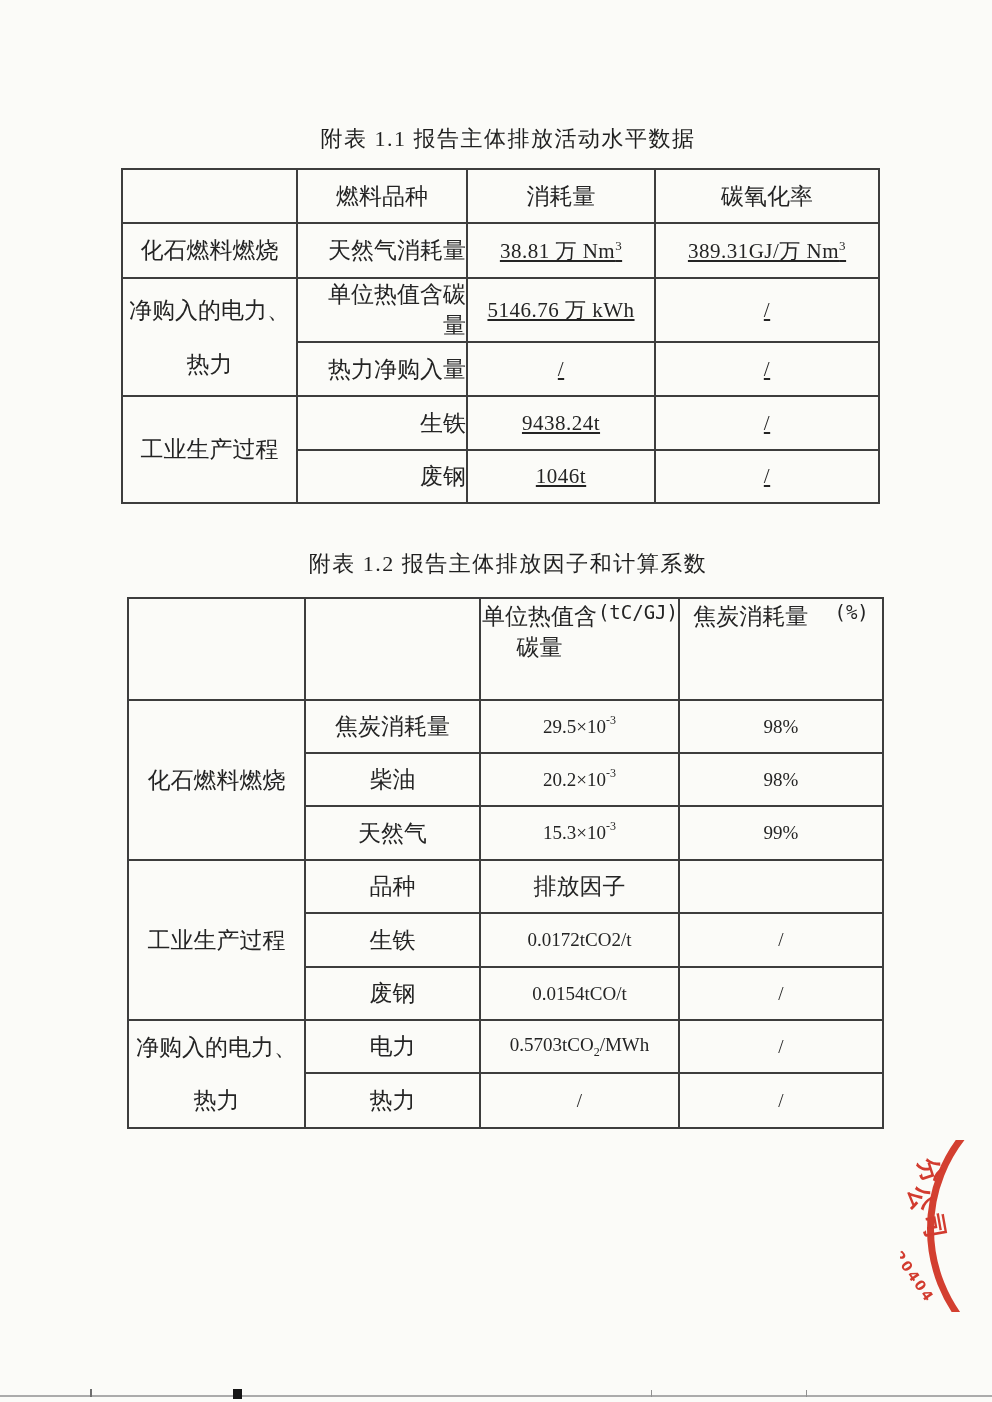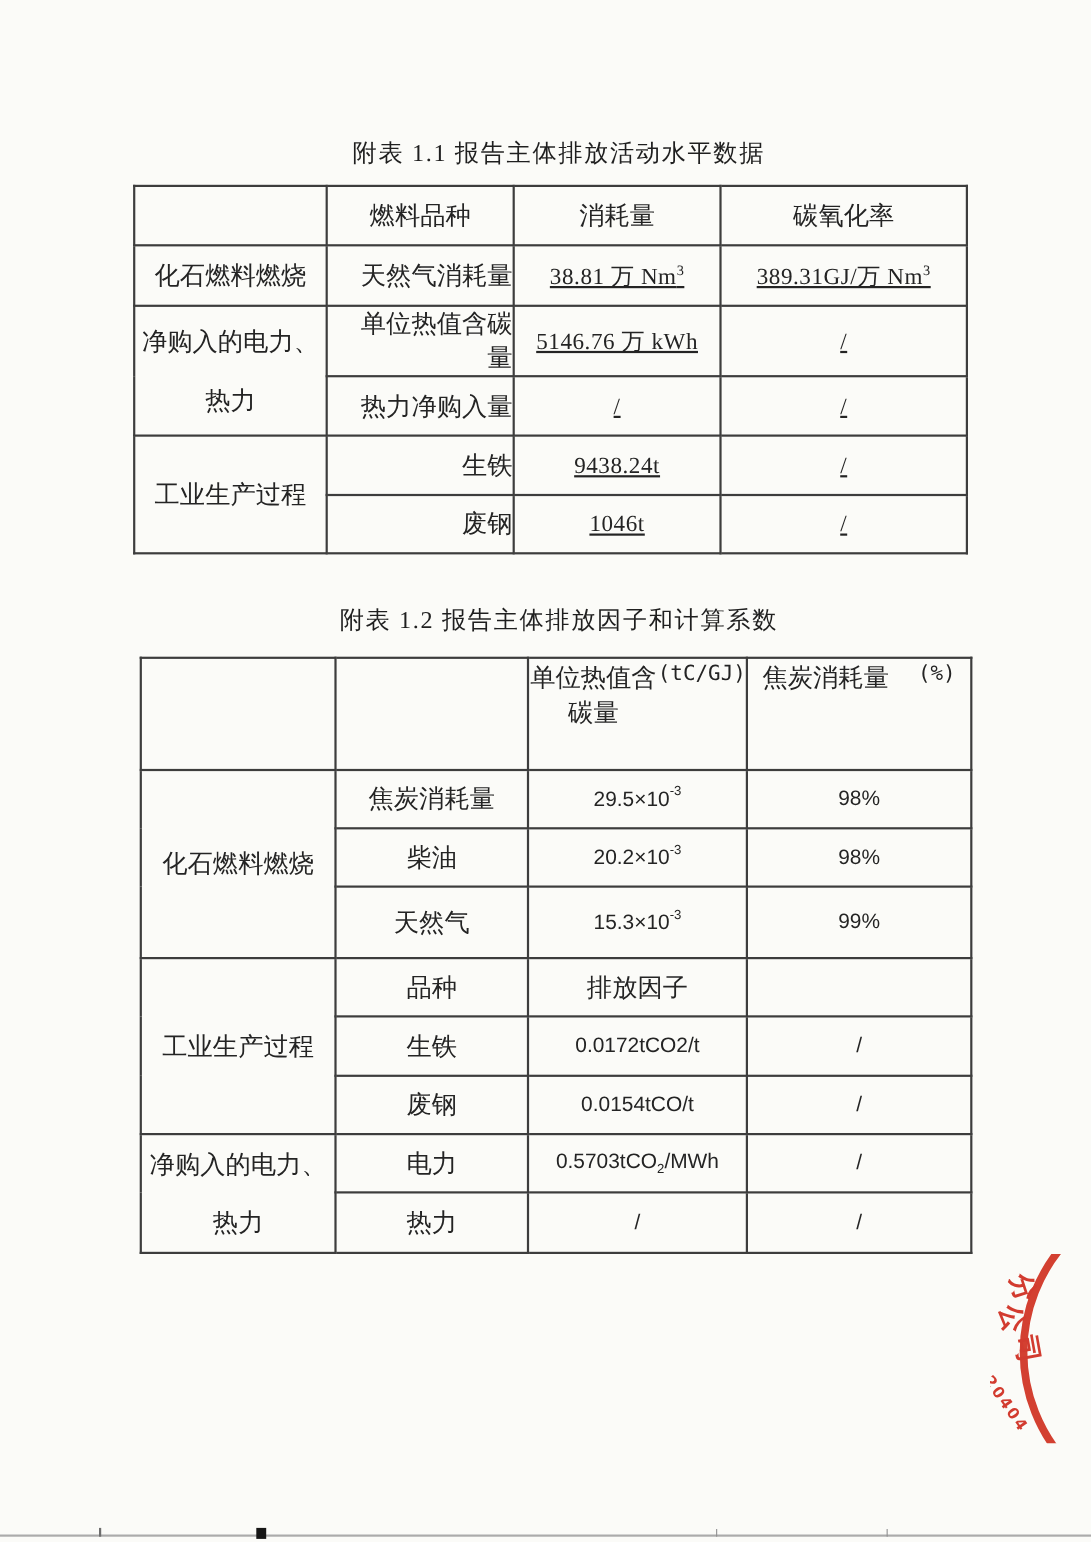--- a/index.html
+++ b/index.html
@@ -21,21 +21,21 @@
   td {
     border:2px solid #3d3d3d; text-align:center; vertical-align:middle;
     font-size:23px; color:#242424; padding:0; overflow:hidden;
   }
   #table1 { left:121px; top:168px; width:757px; }
   #table2 { left:127px; top:597px; width:755px; }
 
   .left { text-align:right; padding-left:12px; }
   .num  { font-size:21px; letter-spacing:0.5px;text-decoration:underline; }
   .num sup { font-size:13px; }
-  .mono { font-family:Liberation Sans, sans-serif; font-size:19px; }
+  .mono { font-family:Liberation Serif, serif; font-size:19px; }
   .mono sup { font-size:12px; position:relative; top:-2px; }
   .mono sub { font-size:12px; }
 
   .half { height:54px; display:flex; align-items:center; justify-content:center; }
   .half2 { height:53px; display:flex; align-items:center; justify-content:center; }
   .hdr2col { display:flex; justify-content:space-around; height:96px; padding:2px 0; }
   .hdr-sub { font-family:"DejaVu Sans Mono","Liberation Mono",monospace; font-size:19px; }
 
   
   .stamp {
@@ -145,21 +145,21 @@
     <td rowspan="3">化石燃料燃烧</td>
     <td>焦炭消耗量</td>
     <td class="mono"><span>29.5×10</span><sup>-3</sup></td>
     <td class="mono">98%</td>
   </tr>
   <tr style="height:53px">
     <td>柴油</td>
     <td class="mono"><span>20.2×10</span><sup>-3</sup></td>
     <td class="mono">98%</td>
   </tr>
-  <tr style="height:65px">
+  <tr style="height:54px">
     <td>天然气</td>
     <td class="mono"><span>15.3×10</span><sup>-3</sup></td>
     <td class="mono">99%</td>
   </tr>
   <tr style="height:53px">
     <td rowspan="3">工业生产过程</td>
     <td>品种</td>
     <td>排放因子</td>
     <td></td>
   </tr>

